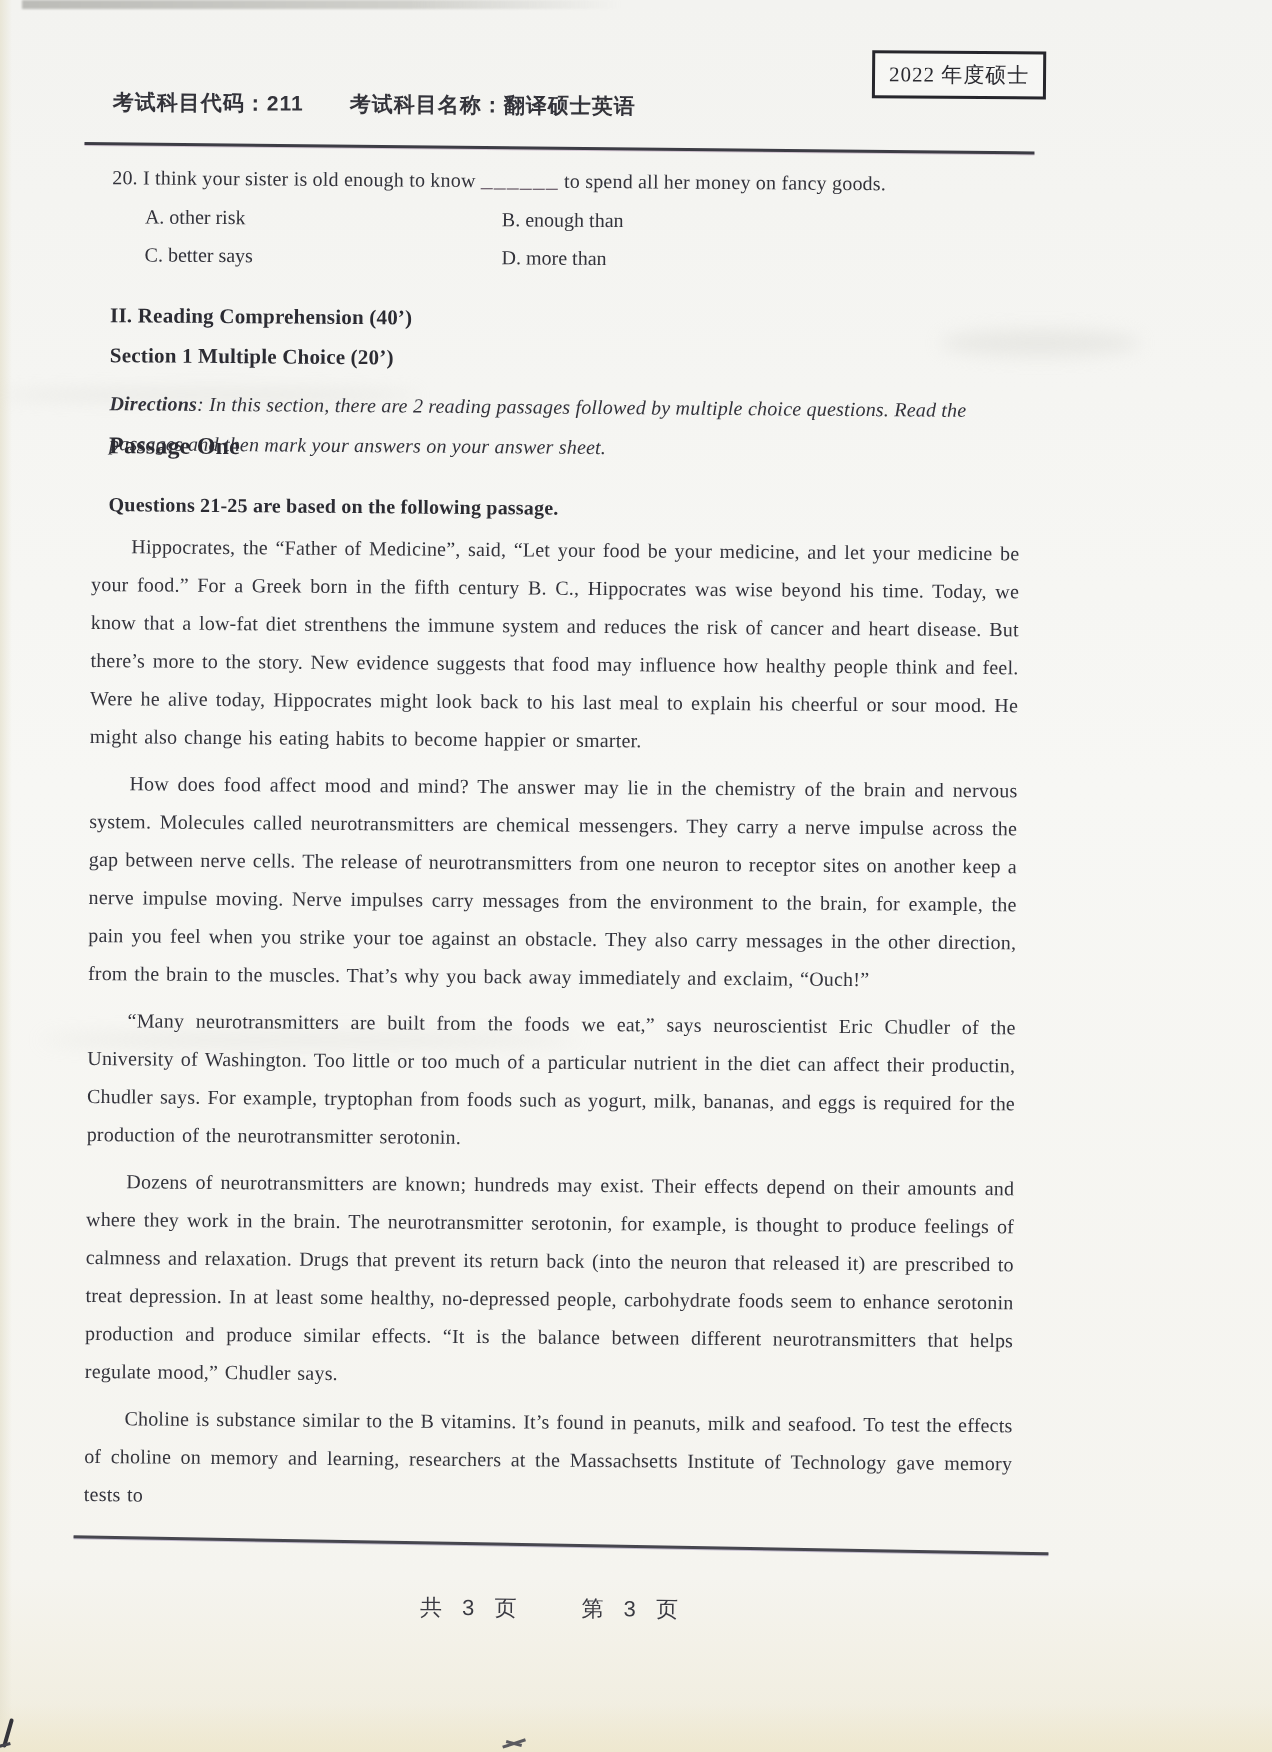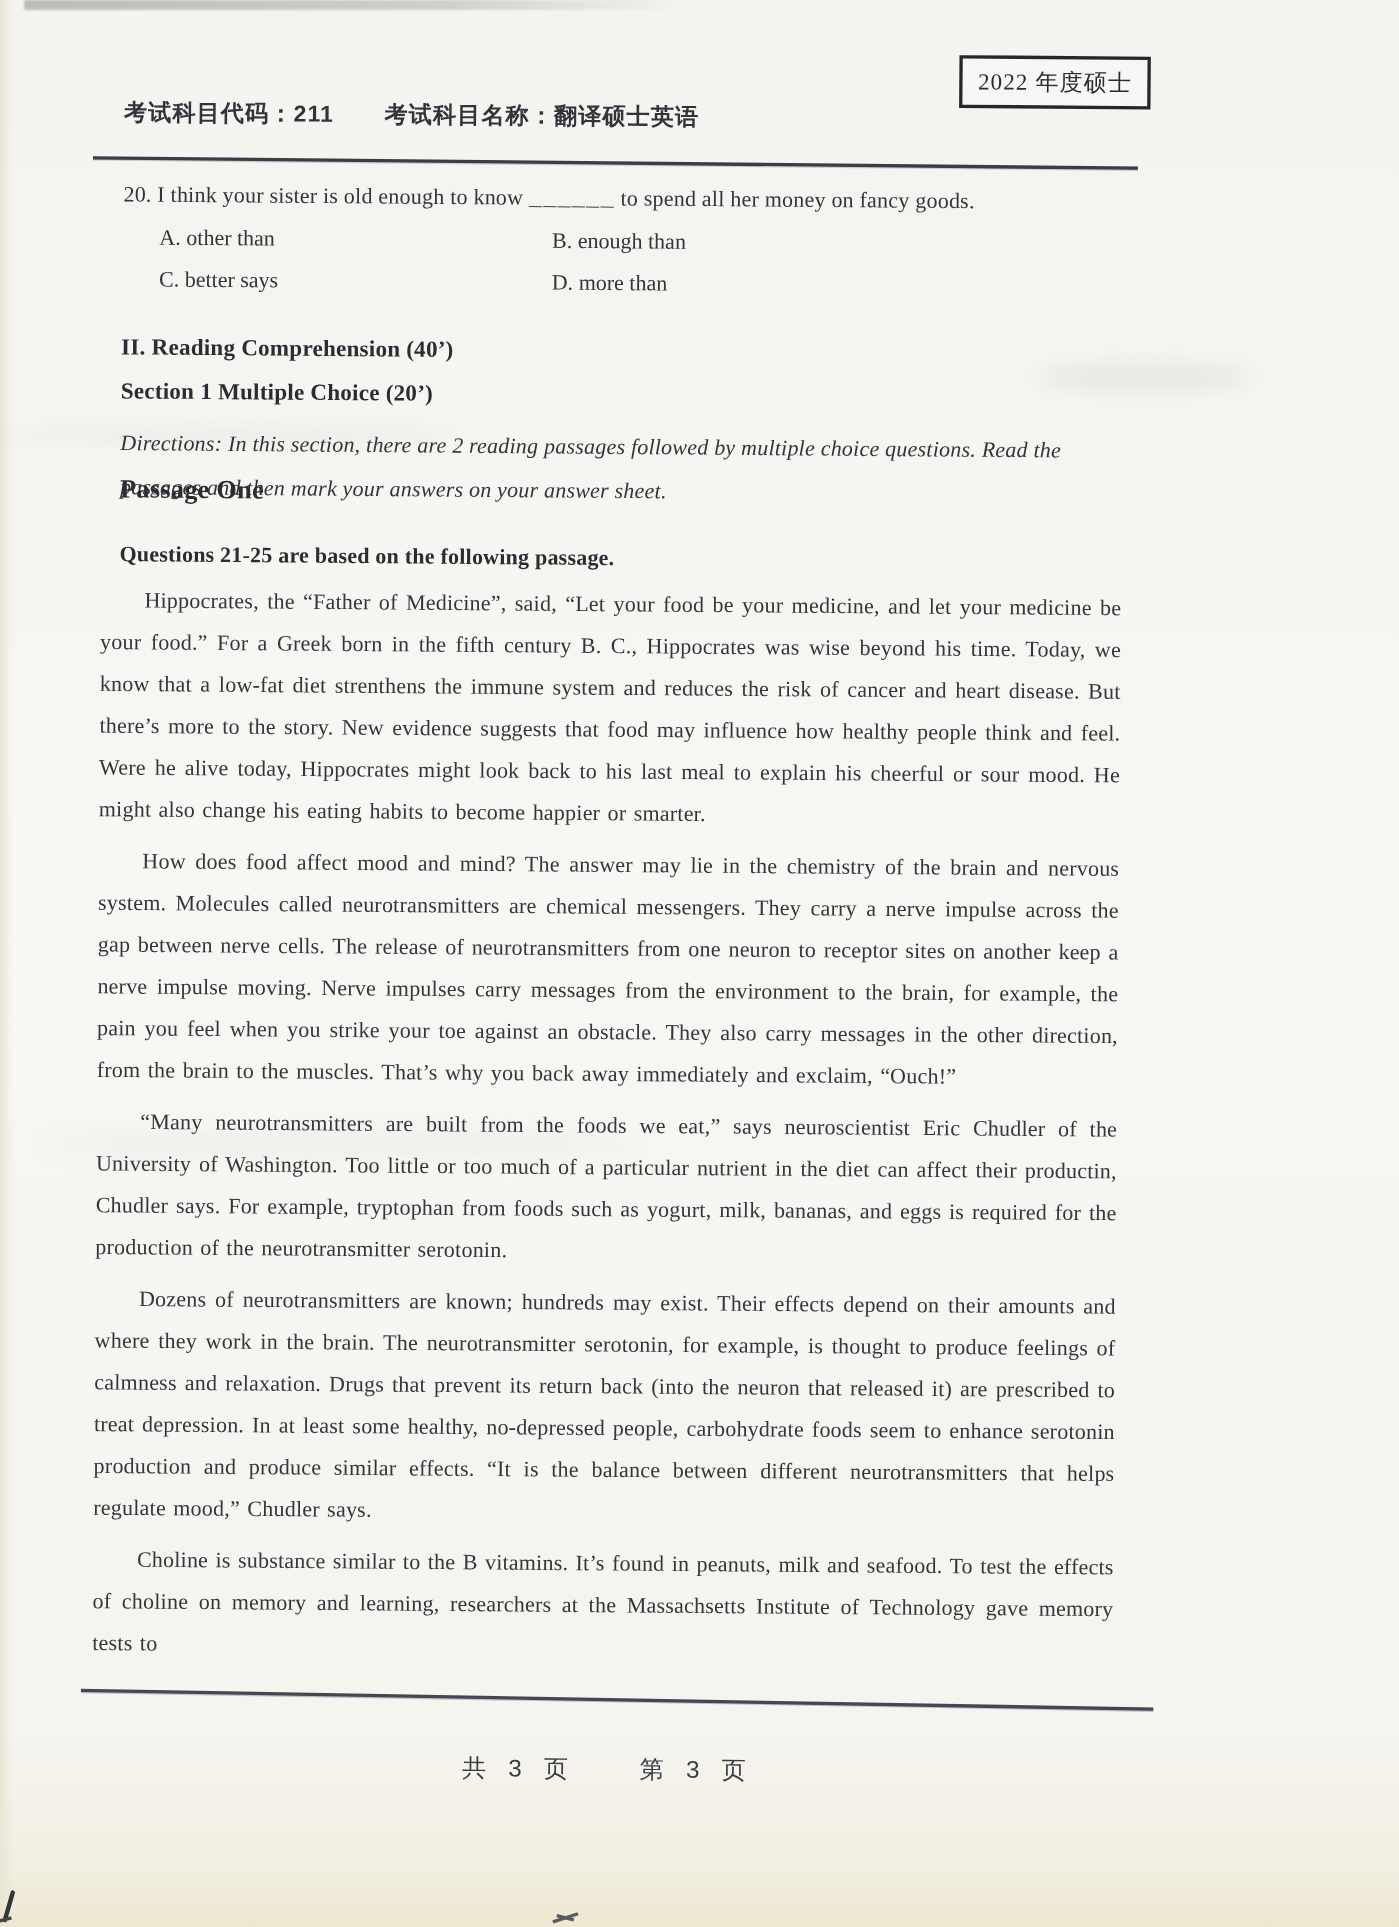--- a/index.html
+++ b/index.html
@@ -83,21 +83,21 @@
     display: grid; grid-template-columns: 357px auto; row-gap: 15px;
     font-size: 20px;
   }
   .heading   { position: absolute; left: 112px; font-weight: 700; font-size: 21px; color: #2c2c33; letter-spacing: .2px; }
   .h-sec     { top: 303px; }
   .h-sub     { top: 343px; }
   .directions {
     position: absolute; left: 112px; top: 383px; width: 925px;
     font-style: italic; font-size: 20px; line-height: 40px; letter-spacing: .2px;
   }
-  .directions b { font-weight: 400; }
+  .directions b { font-weight: 700; }
   .h-passage  { top: 432px; font-size: 24px; }
   .h-questions{ top: 493px; font-size: 20px; }
   .passage {
     position: absolute; left: 95px; top: 527px; width: 928px;
     font-size: 20px; line-height: 38px; text-align: justify;
     letter-spacing: .2px; word-spacing: 1.5px; color: #34343c;
   }
   .passage p { margin: 0 0 9px 0; text-indent: 40px; }
   .rule-bottom {
     position: absolute; left: 85px; top: 1540px; width: 975px; height: 3px;
@@ -142,21 +142,21 @@
     <div class="q20">
       <div class="q20-stem">
         <span>20.</span>
         <span>I think your sister is old enough to know</span>
         <span class="q20-blank">______</span>
         <span>to spend all her money on fancy goods.</span>
       </div>
       <div class="q20-options">
         <div class="option">
           <span>A.</span>
-          <span>other than</span>
+          <span>other risk</span>
         </div>
         <div class="option">
           <span>B.</span>
           <span>enough than</span>
         </div>
         <div class="option">
           <span>C.</span>
           <span>better says</span>
         </div>
         <div class="option">

